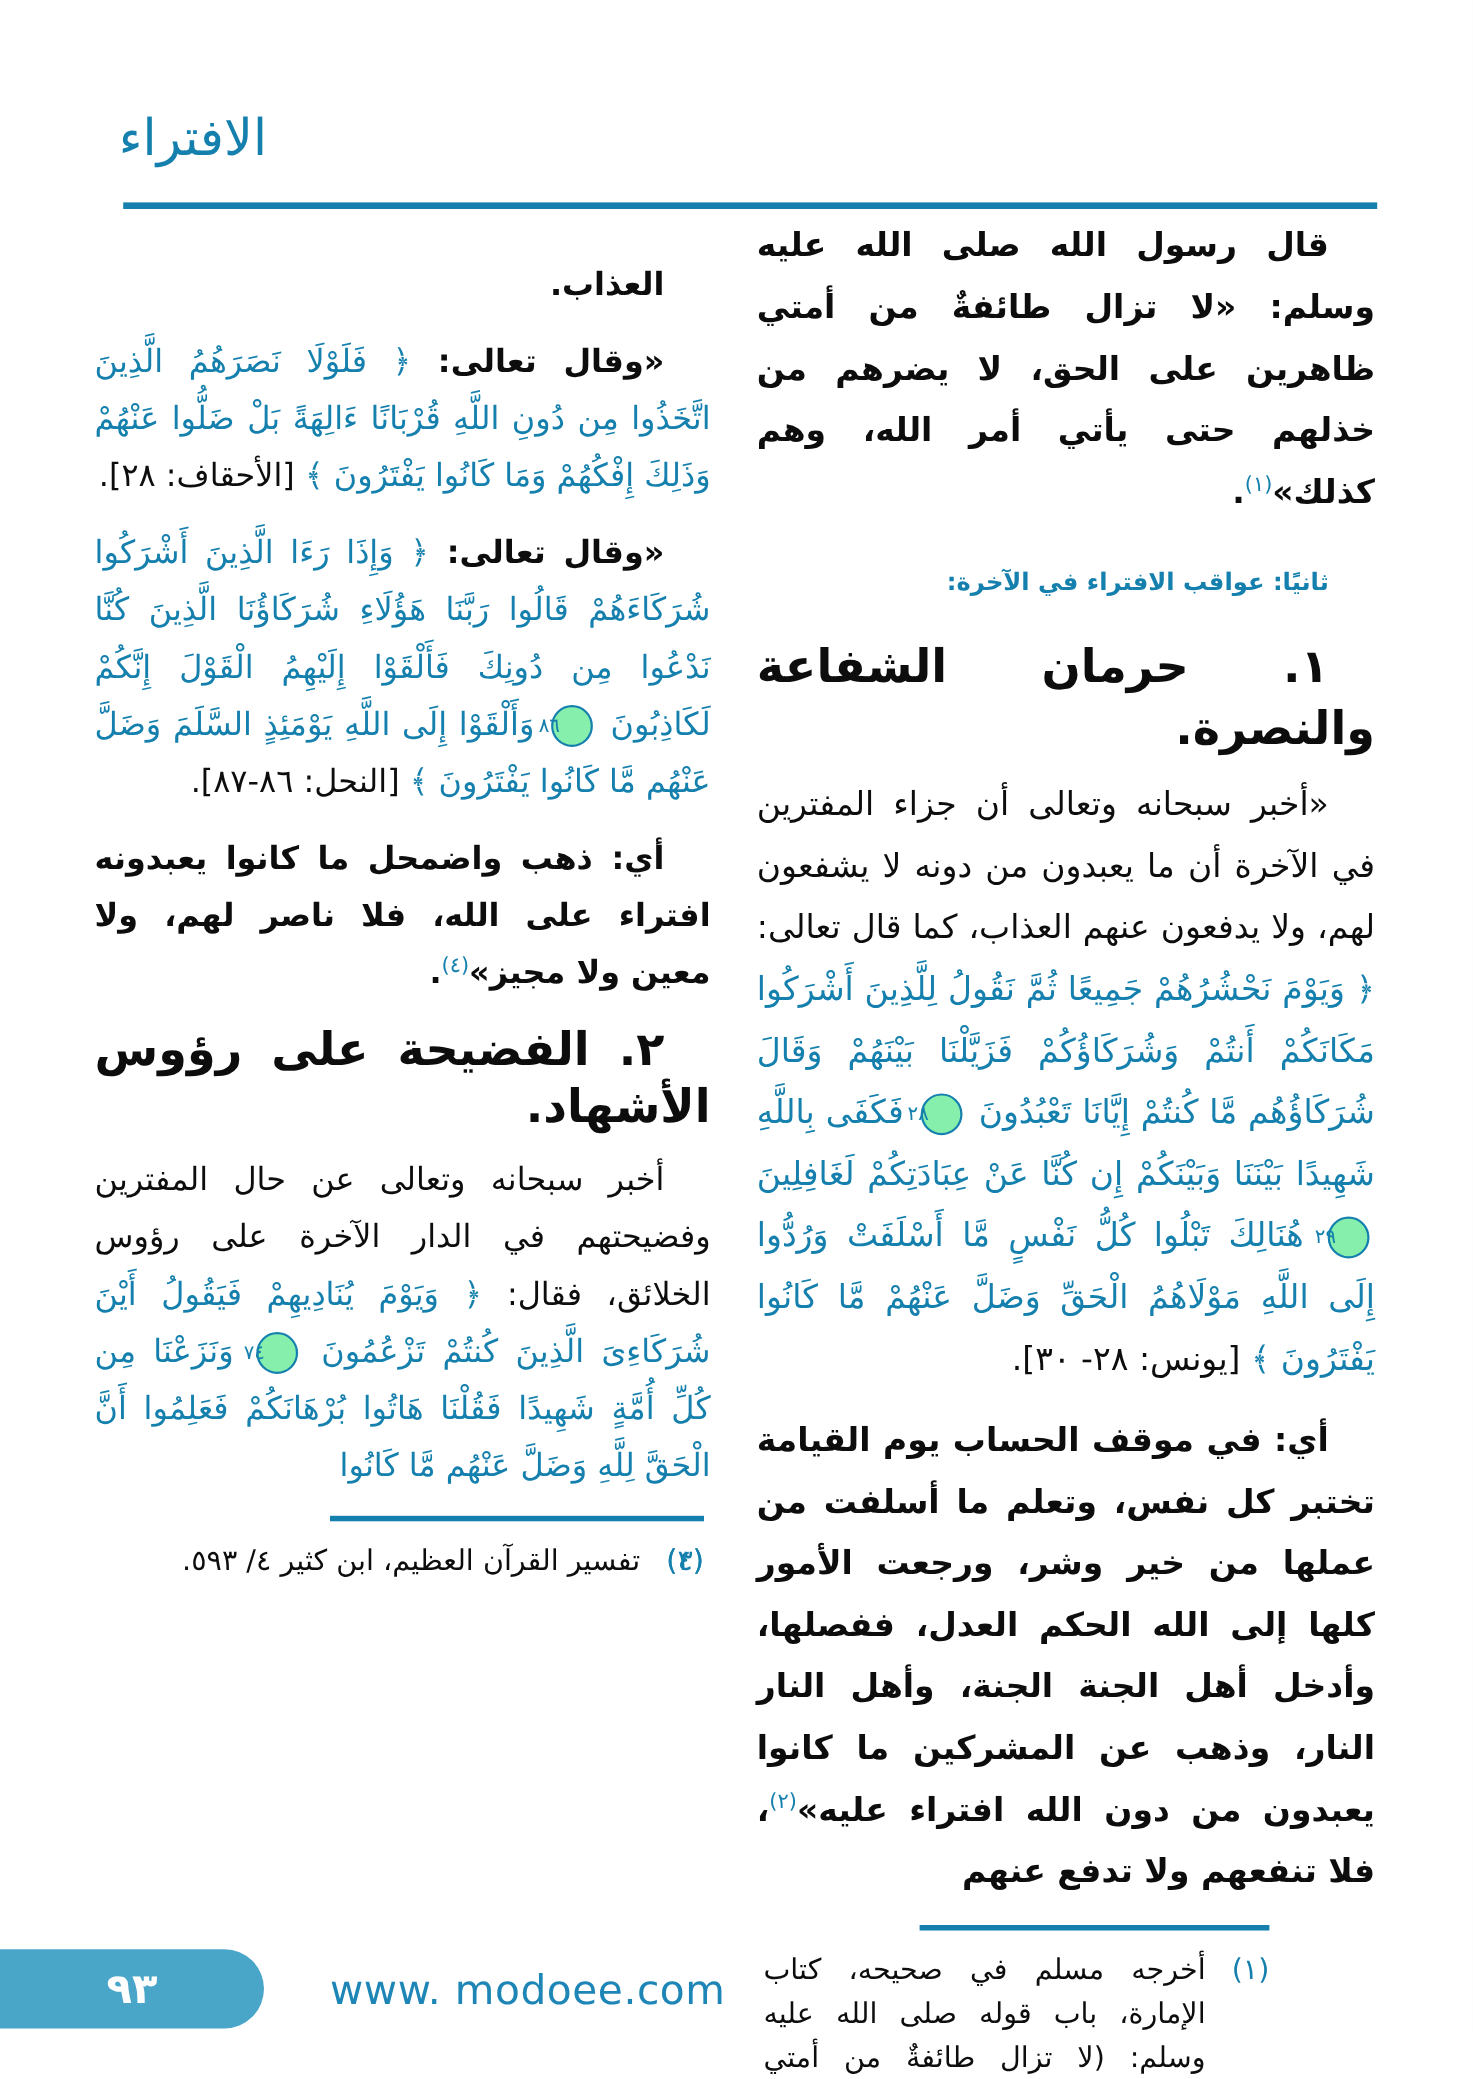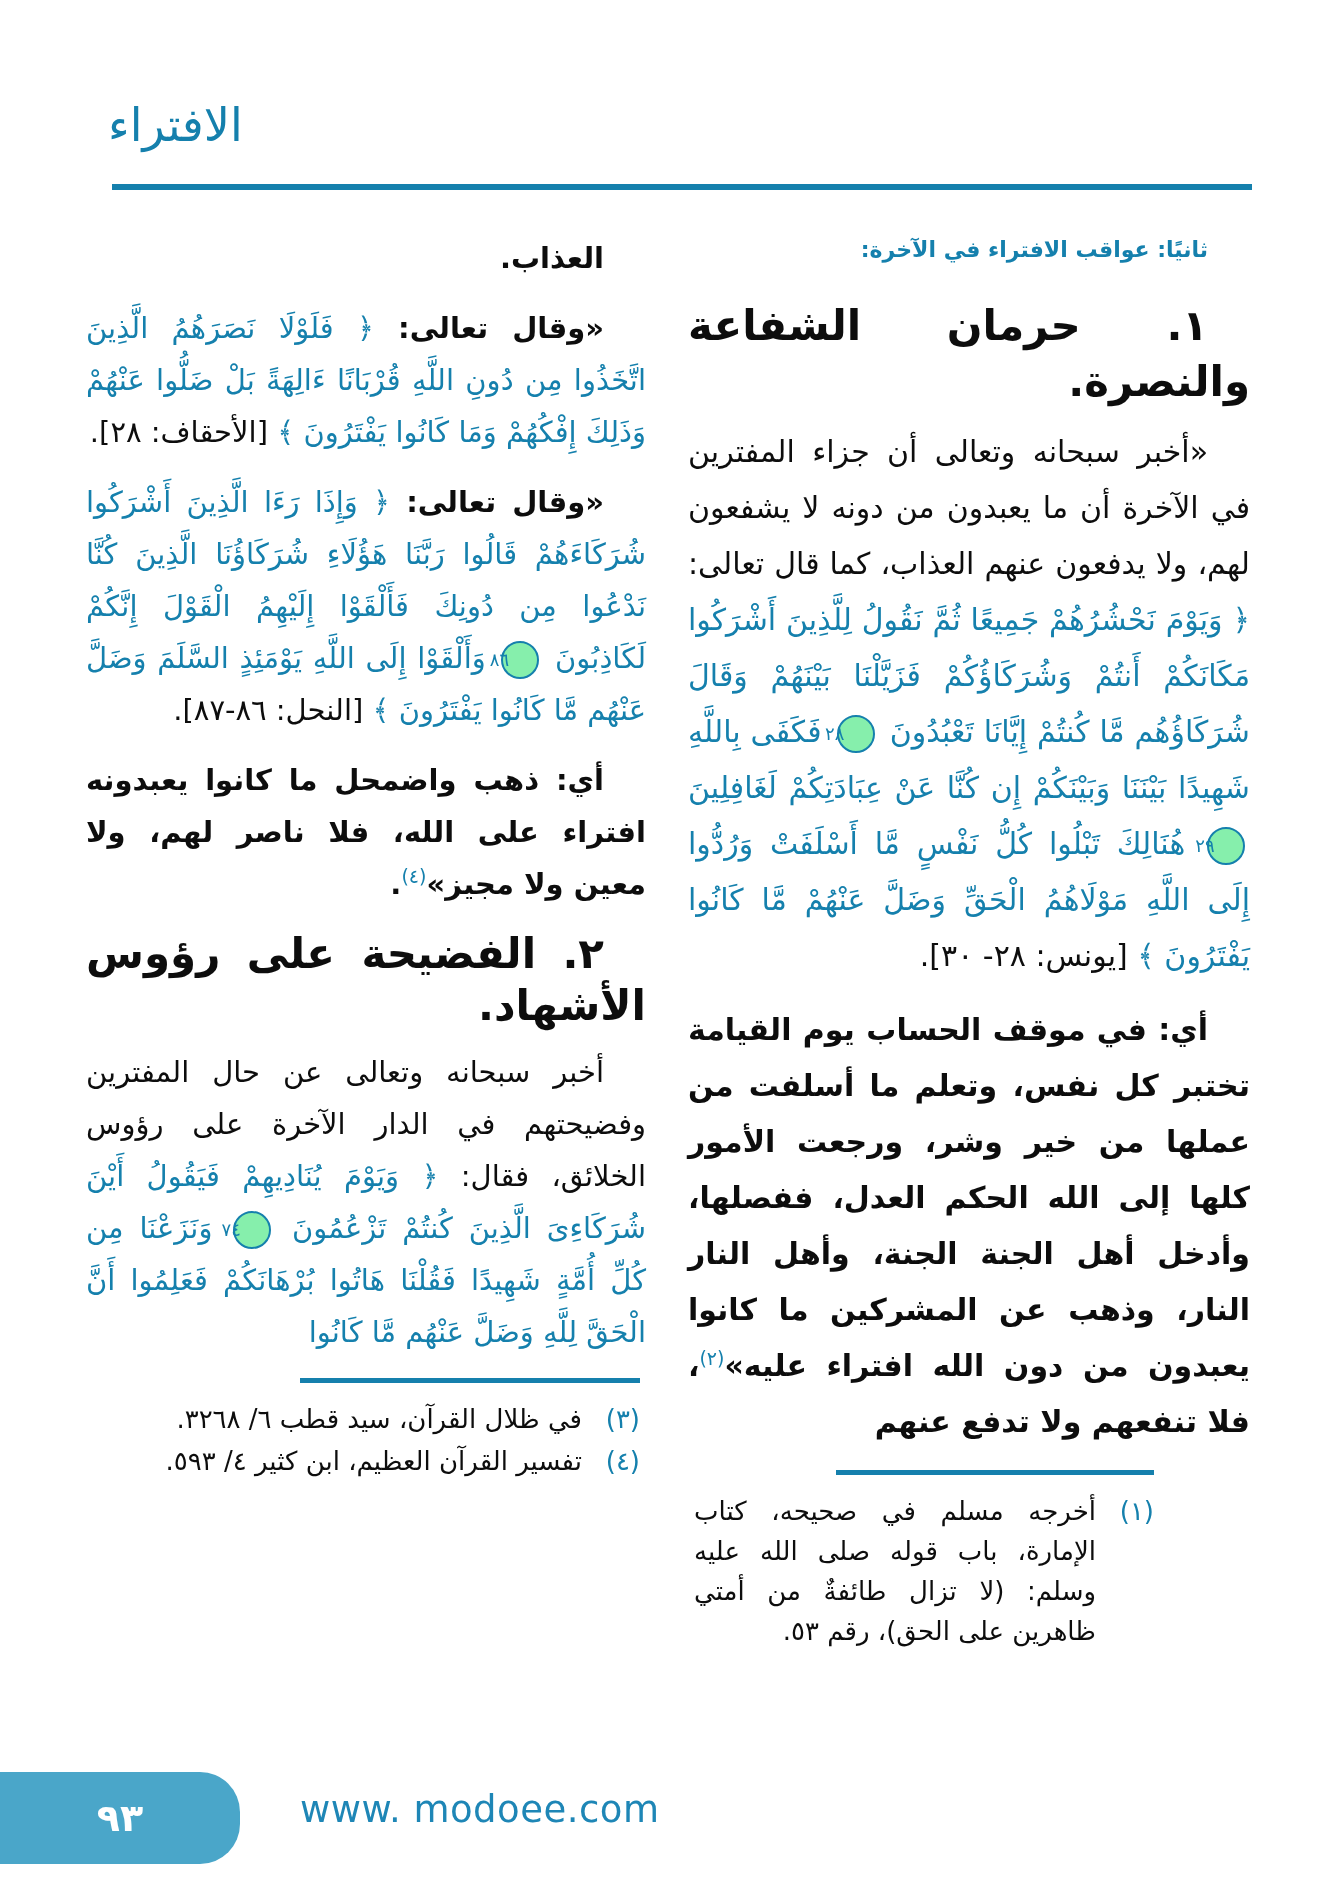--- a/index.html
+++ b/index.html
@@ -58,21 +58,21 @@
     position:relative;padding-right:58px;
     font-size:26px;line-height:40px;font-weight:normal;
     text-align:justify;margin-bottom:2px;
   }
   .footnote .marker{
     position:absolute;right:0;top:0;color:#1580ad;
   }
   
   .page-pill{
     position:absolute;left:0;top:1772px;
-    width:240px;height:92px;
+    width:240px;height:72px;
     background:#4aa6c9;
     border-radius:0 40px 40px 0;
     display:flex;align-items:center;justify-content:center;
   }
   .page-pill span{color:#ffffff;font-size:38px;font-weight:bold;}
   .website{
     position:absolute;left:300px;top:1788px;
     direction:ltr;
     font-size:37px;color:#1e86b6;letter-spacing:0.5px;
   }
@@ -80,20 +80,21 @@
 </head>
 <body>
 
 <div class="page">
 
   <div class="header-title">الافتراء</div>
   <div class="header-rule"></div>
 
   <div class="col col-right">
 
+    <p><span class="bold">قال رسول الله صلى الله عليه وسلم: </span><span class="bold">«لا تزال طائفةٌ من أمتي ظاهرين على الحق، لا يضرهم من خذلهم حتى يأتي أمر الله، وهم كذلك»</span><span class="fn-ref">(١)</span><span class="bold">.</span></p>
 
     <p class="section-heading">ثانيًا: عواقب الافتراء في الآخرة:</p>
 
     <p class="subheading">١. حرمان الشفاعة والنصرة.</p>
 
     <p><span class="normal">«أخبر سبحانه وتعالى أن جزاء المفترين في الآخرة أن ما يعبدون من دونه لا يشفعون لهم، ولا يدفعون عنهم العذاب، كما قال تعالى: </span><span class="verse">﴿ وَيَوْمَ نَحْشُرُهُمْ جَمِيعًا ثُمَّ نَقُولُ لِلَّذِينَ أَشْرَكُوا مَكَانَكُمْ أَنتُمْ وَشُرَكَاؤُكُمْ فَزَيَّلْنَا بَيْنَهُمْ وَقَالَ شُرَكَاؤُهُم مَّا كُنتُمْ إِيَّانَا تَعْبُدُونَ <span class="ayah-num">٢٨</span> فَكَفَى بِاللَّهِ شَهِيدًا بَيْنَنَا وَبَيْنَكُمْ إِن كُنَّا عَنْ عِبَادَتِكُمْ لَغَافِلِينَ <span class="ayah-num">٢٩</span> هُنَالِكَ تَبْلُوا كُلُّ نَفْسٍ مَّا أَسْلَفَتْ وَرُدُّوا إِلَى اللَّهِ مَوْلَاهُمُ الْحَقِّ وَضَلَّ عَنْهُمْ مَّا كَانُوا يَفْتَرُونَ ﴾</span><span class="verse-ref"> [يونس: ٢٨- ٣٠].</span></p>
 
     <p><span class="bold">أي: في موقف الحساب يوم القيامة تختبر كل نفس، وتعلم ما أسلفت من عملها من خير وشر، ورجعت الأمور كلها إلى الله الحكم العدل، ففصلها، وأدخل أهل الجنة الجنة، وأهل النار النار، وذهب عن المشركين ما كانوا يعبدون من دون الله افتراء عليه»</span><span class="fn-ref">(٢)</span><span class="bold">، فلا تنفعهم ولا تدفع عنهم</span></p>
 
     <div class="footnote-block">
@@ -121,21 +122,20 @@
 
     <p class="subheading">٢. الفضيحة على رؤوس الأشهاد.</p>
 
     <p><span class="normal">أخبر سبحانه وتعالى عن حال المفترين وفضيحتهم في الدار الآخرة على رؤوس الخلائق، فقال: </span><span class="verse">﴿ وَيَوْمَ يُنَادِيهِمْ فَيَقُولُ أَيْنَ شُرَكَاءِىَ الَّذِينَ كُنتُمْ تَزْعُمُونَ <span class="ayah-num">٧٤</span> وَنَزَعْنَا مِن كُلِّ أُمَّةٍ شَهِيدًا فَقُلْنَا هَاتُوا بُرْهَانَكُمْ فَعَلِمُوا أَنَّ الْحَقَّ لِلَّهِ وَضَلَّ عَنْهُم مَّا كَانُوا</span></p>
 
     <div class="footnote-block">
       <hr class="fn-rule fn-rule-left">
       <div class="footnotes-left">
         <div class="footnote">
           <span class="marker">(٣)</span>
-          <span>في ظلال القرآن، سيد قطب ٦/ ٣٢٦٨.</span>
         </div>
         <div class="footnote">
           <span class="marker">(٤)</span>
           <span>تفسير القرآن العظيم، ابن كثير ٤/ ٥٩٣.</span>
         </div>
       </div>
     </div>
   </div>
 
   <div class="page-pill">

